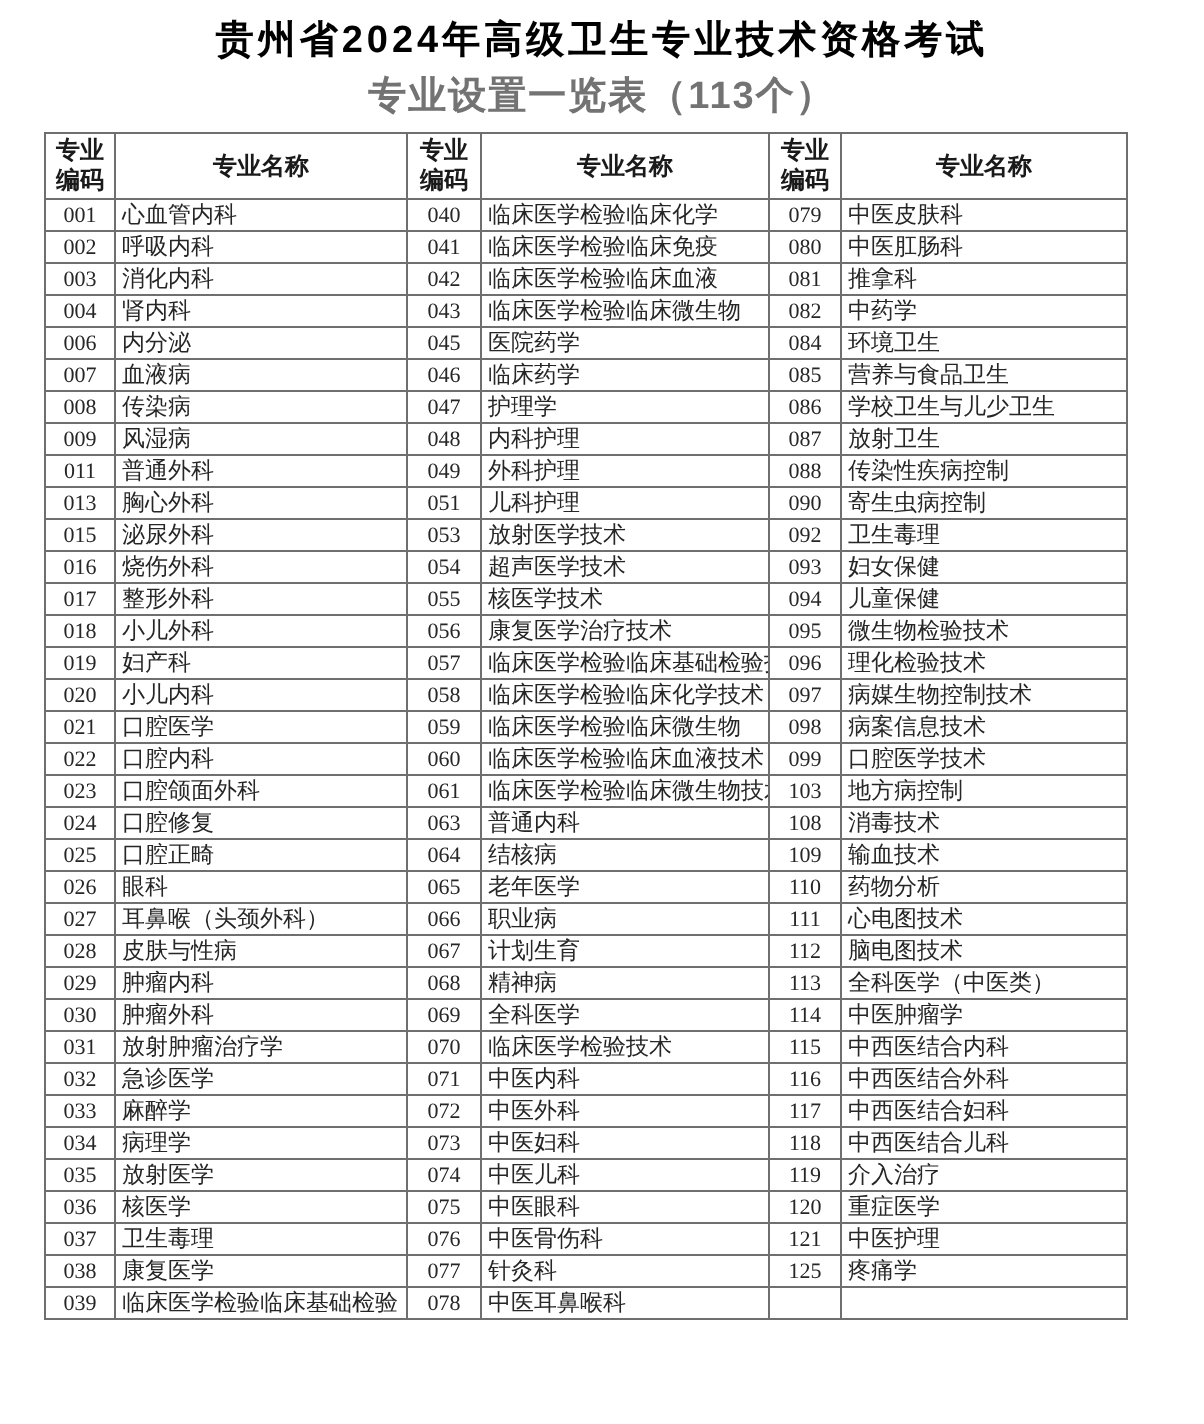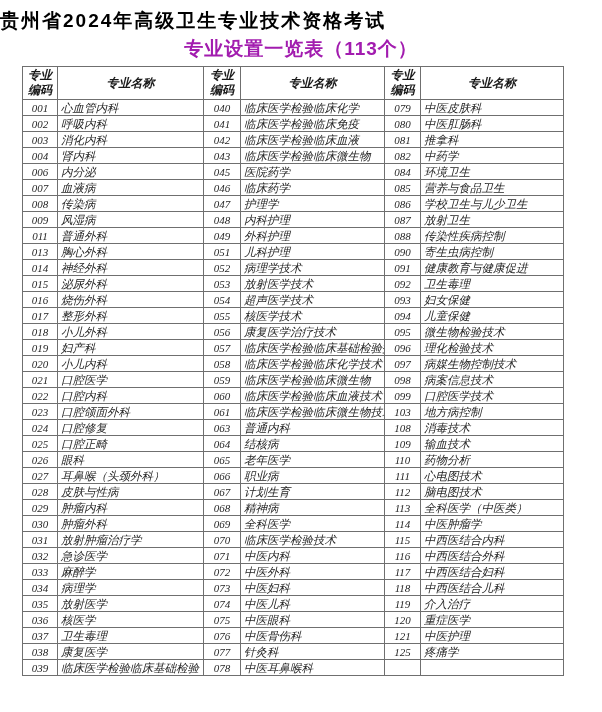--- a/index.html
+++ b/index.html
@@ -15,45 +15,44 @@
     font-family: "Liberation Serif", serif;
   }
   .page {
     width: 602px;
     height: 712px;
     position: relative;
   }
   .doc-title {
     margin: 0;
     padding-top: 9px;
-    text-align: left;
+    text-align: center;
     font-family: "Liberation Sans", sans-serif;
     font-weight: bold;
     font-size: 19px;
     line-height: 24px;
     letter-spacing: 2px;
     color: #000000;
   }
   .doc-subtitle {
     margin: 0;
     padding-top: 4px;
     text-align: center;
     font-family: "Liberation Sans", sans-serif;
     font-weight: bold;
     font-size: 19px;
     line-height: 24px;
     letter-spacing: 1px;
-    color: #a21caf;
+    color: #737373;
   }
   table.specialty-table {
     border-collapse: collapse;
     table-layout: fixed;
     width: 541px;
     margin: 5px 0 0 22px;
-    font-style: italic;
   }
   .specialty-table th,
   .specialty-table td {
     border: 1px solid #6f6f6f;
     overflow: hidden;
   }
   .specialty-table th {
     font-family: "Liberation Serif", serif;
     font-weight: bold;
     font-size: 12px;
@@ -192,28 +191,20 @@
         </tr>
         <tr>
           <td class="code">013</td>
           <td class="name">胸心外科</td>
           <td class="code">051</td>
           <td class="name">儿科护理</td>
           <td class="code">090</td>
           <td class="name">寄生虫病控制</td>
         </tr>
         <tr>
-          <td class="code">014</td>
-          <td class="name">神经外科</td>
-          <td class="code">052</td>
-          <td class="name">病理学技术</td>
-          <td class="code">091</td>
-          <td class="name">健康教育与健康促进</td>
-        </tr>
-        <tr>
           <td class="code">015</td>
           <td class="name">泌尿外科</td>
           <td class="code">053</td>
           <td class="name">放射医学技术</td>
           <td class="code">092</td>
           <td class="name">卫生毒理</td>
         </tr>
         <tr>
           <td class="code">016</td>
           <td class="name">烧伤外科</td>

